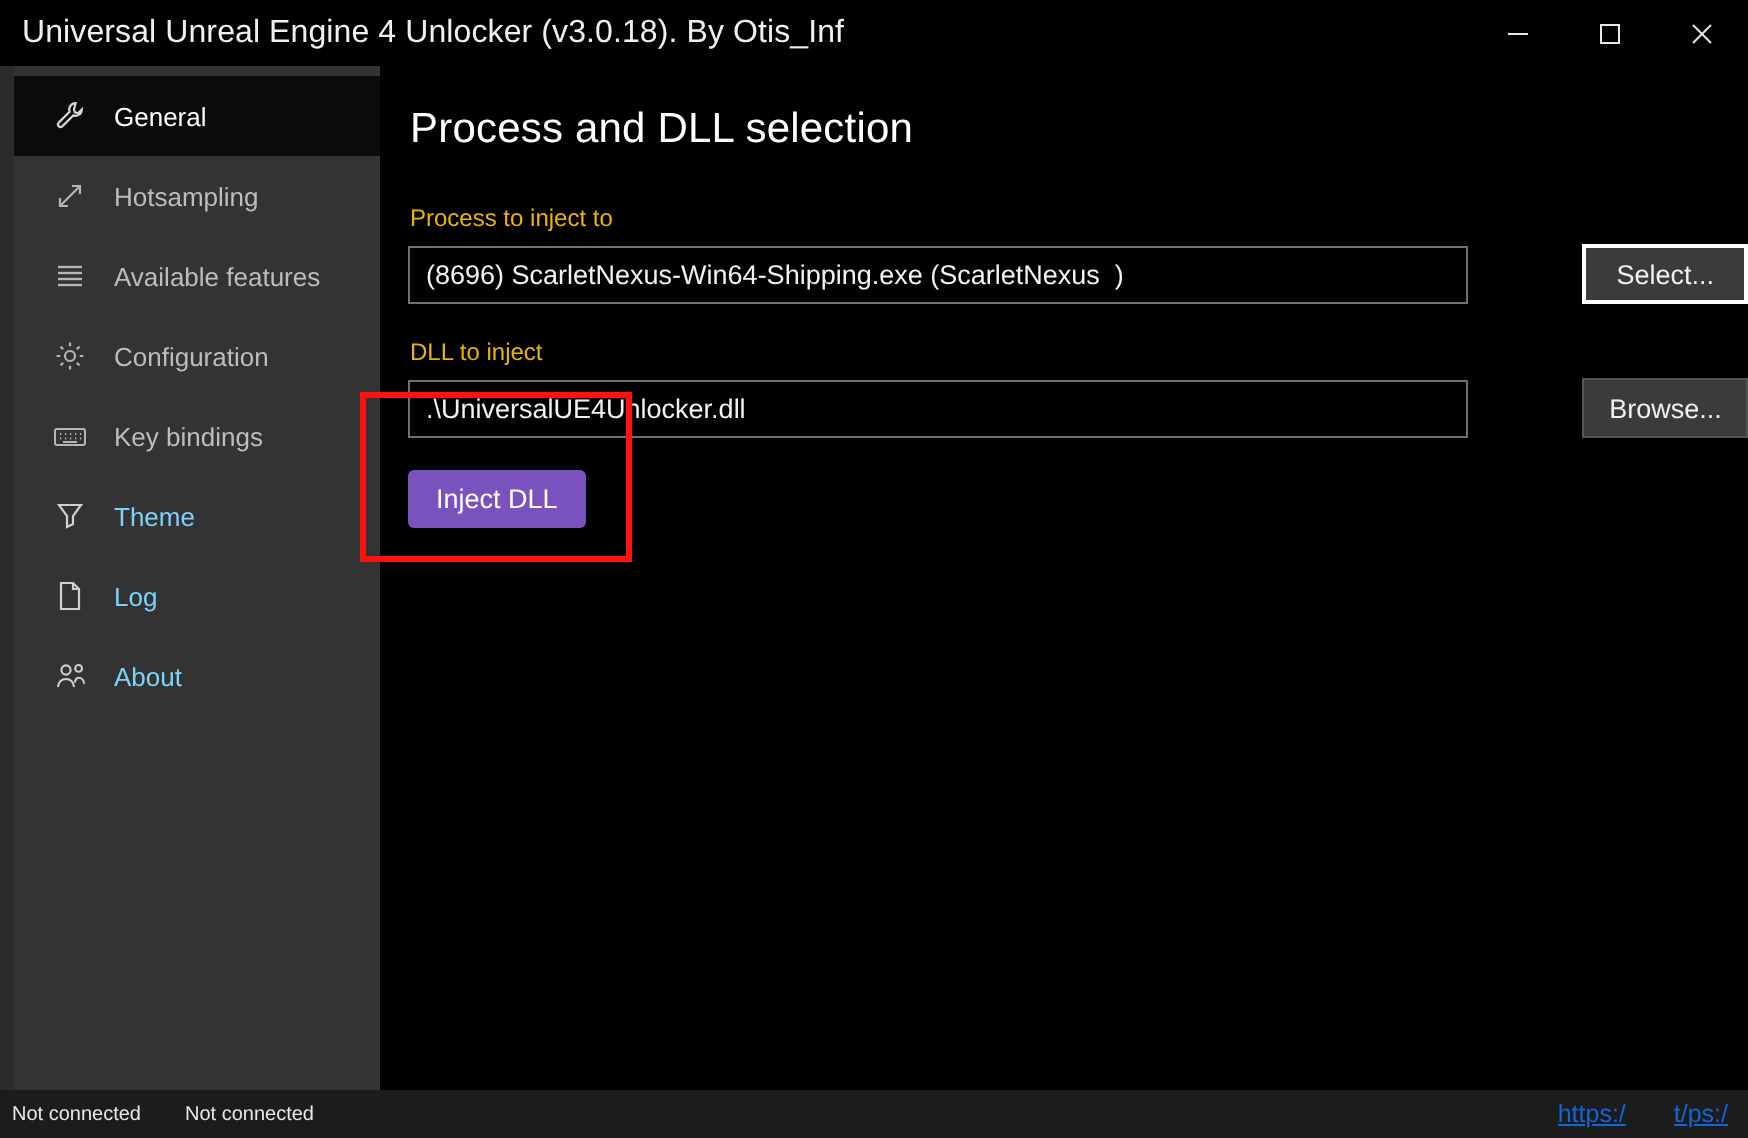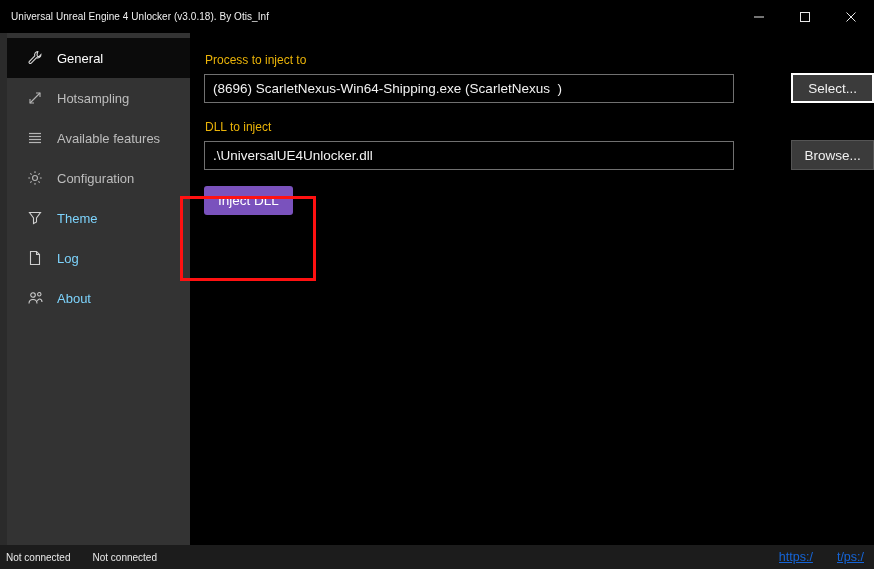--- a/index.html
+++ b/index.html
@@ -18,21 +18,21 @@
   
   .titlebar {
     position:absolute; top:0; left:0;
     width:874px; height:33px;
     background:#000;
     display:flex; align-items:center;
   }
   .title-text {
     margin-left:11px;
     color:#f0f0f0;
-    font-size:10px;
+    font-size:16px;
     letter-spacing:0.05px;
     white-space:nowrap;
   }
   .win-controls {
     position:absolute; right:0; top:0;
     height:33px; display:flex;
   }
   .win-btn {
     width:46px; height:33px;
     display:flex; align-items:center; justify-content:center;
@@ -249,20 +249,39 @@
     <div class="nav-item">
       <span class="nav-icon">
         <svg width="16" height="16" viewBox="0 0 16 16" fill="none" stroke="#b5b5b5" stroke-width="1.1">
           <circle cx="8" cy="8" r="2.5"></circle>
           <path d="M8 1.3v1.8M8 12.9v1.8M1.3 8h1.8M12.9 8h1.8M3.3 3.3l1.3 1.3M11.4 11.4l1.3 1.3M12.7 3.3l-1.3 1.3M4.6 11.4l-1.3 1.3"></path>
         </svg>
       </span>
       <span class="nav-label">Configuration</span>
     </div>
 
+    <div class="nav-item">
+      <span class="nav-icon">
+        <svg width="18" height="16" viewBox="0 0 18 16" fill="none" stroke="#b5b5b5" stroke-width="1">
+          <rect x="1.5" y="4.5" width="15" height="8" rx="1"></rect>
+          <line x1="4" y1="7" x2="4.6" y2="7"></line>
+            <line x1="6.5" y1="7" x2="7.1" y2="7"></line>
+          <line x1="9" y1="7" x2="9.6" y2="7"></line>
+            <line x1="11.5" y1="7" x2="12.1" y2="7"></line>
+          <line x1="14" y1="7" x2="14.6" y2="7"></line>
+          <line x1="4" y1="9.3" x2="4.6" y2="9.3"></line>
+            <line x1="6.5" y1="9.3" x2="7.1" y2="9.3"></line>
+          <line x1="9" y1="9.3" x2="9.6" y2="9.3"></line>
+            <line x1="11.5" y1="9.3" x2="12.1" y2="9.3"></line>
+          <line x1="14" y1="9.3" x2="14.6" y2="9.3"></line>
+          <line x1="5.5" y1="11" x2="12.5" y2="11"></line>
+        </svg>
+      </span>
+      <span class="nav-label">Key bindings</span>
+    </div>
 
     <div class="nav-item bright">
       <span class="nav-icon">
         <svg width="16" height="16" viewBox="0 0 16 16" fill="none" stroke="#d0d0d0" stroke-width="1.1">
           <path d="M2.5 2.5h11l-4 5.5v4l-3 1.5v-5.5z"></path>
         </svg>
       </span>
       <span class="nav-label">Theme</span>
     </div>
 
@@ -284,20 +303,21 @@
           <circle cx="12.3" cy="4.2" r="1.7"></circle>
           <path d="M10.4 11.2c.4-1.6 1-2.3 1.9-2.3 1.5 0 2.7 1.2 2.7 3"></path>
         </svg>
       </span>
       <span class="nav-label">About</span>
     </div>
 
   </nav>
 
   <section class="main">
+    <h1 class="page-title">Process and DLL selection</h1>
 
     <div class="field-label">Process to inject to</div>
     <div class="field-row">
       <input id="process-input" class="text-input" type="text" value="(8696) ScarletNexus-Win64-Shipping.exe (ScarletNexus  )" style="">
       <button class="side-btn focused">Select...</button>
     </div>
 
     <div class="gap-1"></div>
 
     <div class="field-label">DLL to inject</div>

